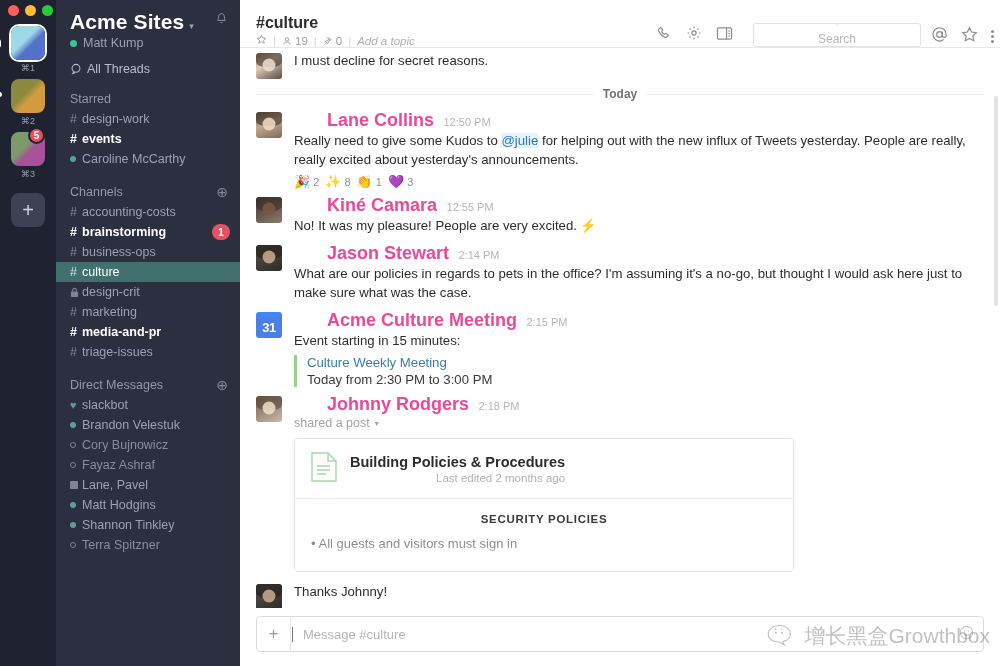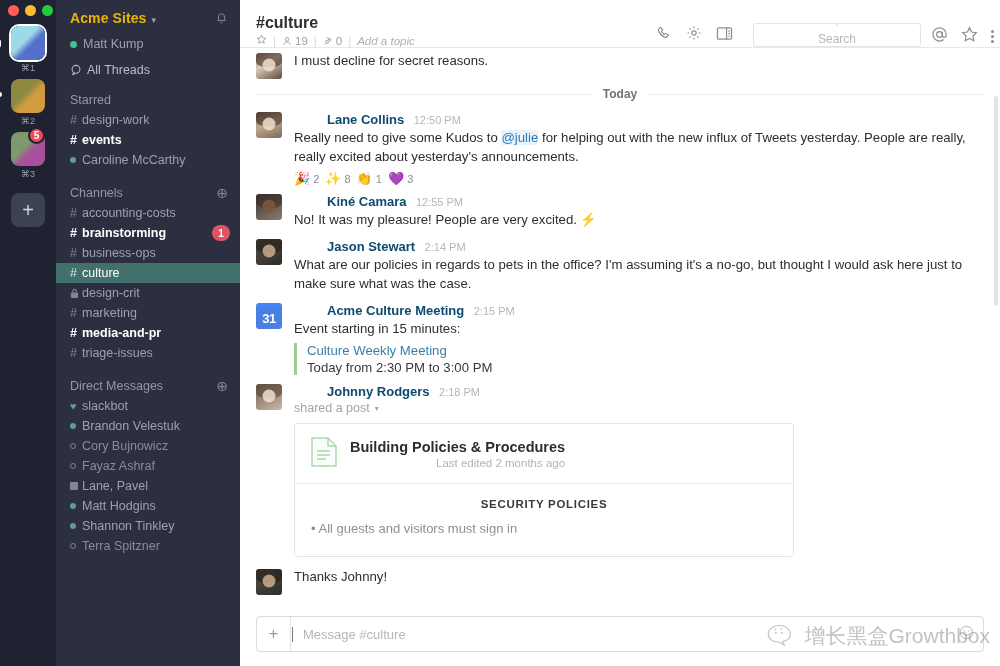--- a/index.html
+++ b/index.html
@@ -81,31 +81,31 @@
     width: 184px; height: 666px;
     background: #2c2f40;
     flex: none;
     padding-top: 8px;
     overflow: hidden;
     position: relative;
   }
   .sb-head { padding: 2px 12px 0 14px; position: relative; }
   .team-row { display: flex; align-items: baseline; }
   .team-name {
-    color: #eab308; font-size: 14px; font-weight: bold;
+    color: #ffffff; font-size: 21px; font-weight: bold;
     letter-spacing: .1px;
   }
   .caret { color: #9ca0b3; font-size: 9px; margin-left: 5px; }
   .bell {
     position: absolute; right: 12px; top: 4px;
     color: #8d91a5;
   }
   .user-row {
     display: flex; align-items: center;
-    margin-top: 11px;
+    margin-top: 2px;
   }
   .presence {
     width: 7px; height: 7px; border-radius: 50%;
     background: #3ec28f; margin-right: 6px;
     flex: none;
   }
   .user-name { color: #9ca0b3; font-size: 12.5px; }
 
   .threads {
     display: flex; align-items: center;
@@ -202,21 +202,21 @@
     position: relative;
   }
   .msg { display: flex; padding: 5px 0 2px 0; position: relative; }
   .av {
     width: 26px; height: 26px; border-radius: 3px;
     flex: none; margin-right: 12px; margin-top: 2px;
     background: #cdc8c0;
     overflow: hidden; position: relative;
   }
   .body { flex: 1; min-width: 0; }
-  .nm { font-size: 13px; font-weight: bold; color: #0c4a6e; padding-left: 33px; }
+  .nm { font-size: 18px; font-weight: bold; color: #ec4899; padding-left: 33px; }
   .ts { font-size: 11px; color: #b6b6ba; margin-left: 5px; font-weight: normal; }
   .txt { font-size: 13.2px; color: #2c2d30; line-height: 1.42; margin-top: 1px; }
   .txt a { color: #2c7cb8; text-decoration: none; background: #e8f2fb; }
   .divider {
     display: flex; align-items: center;
     margin: 6px 0 4px 0;
   }
   .divider .ln { flex: 1; height: 1px; background: #ececec; }
   .divider .lbl {
     font-size: 12px; color: #717274; font-weight: bold;

